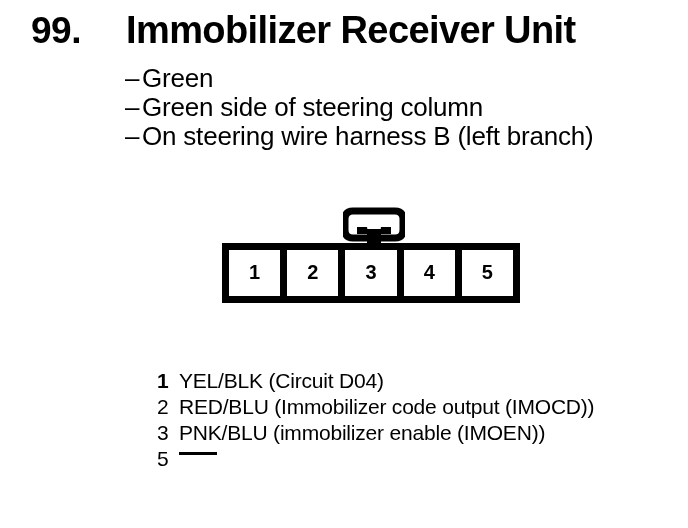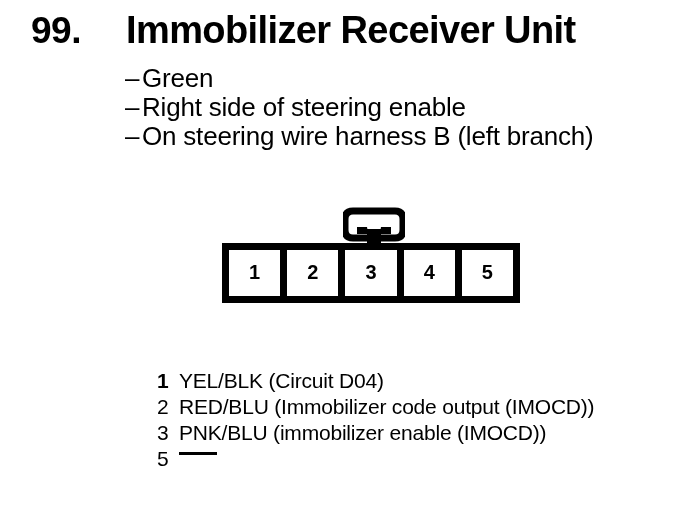--- a/index.html
+++ b/index.html
@@ -155,21 +155,21 @@
 <div class="page">
 
   <div class="header-number">99.</div>
   <div class="header-title">Immobilizer Receiver Unit</div>
 
   <div class="desc-list">
     <span class="desc-line">
       <span class="desc-dash">–</span><span>Green</span>
     </span>
     <span class="desc-line">
-      <span class="desc-dash">–</span><span>Right side of steering enable</span>
+      <span class="desc-dash">–</span><span>Green side of steering column</span>
     </span>
     <span class="desc-line">
       <span class="desc-dash">–</span><span>On steering wire harness B (left branch)</span>
     </span>
   </div>
 
   <div class="connector-wrap">
 
     <svg class="latch" viewBox="0 0 62 38">
       <path d="M10,4 L52,4 Q60,4 60,12 L60,23 Q60,31 52,31 L10,31 Q2,31 2,23 L2,12 Q2,4 10,4 Z" fill="none" stroke="#000000" stroke-width="7"></path>
@@ -201,21 +201,21 @@
 
     <span class="pin-row">
       <span class="pin-row-num bold">1</span><span class="pin-row-desc">YEL/BLK (Circuit D04)</span>
     </span>
 
     <span class="pin-row">
       <span class="pin-row-num">2</span><span class="pin-row-desc">RED/BLU (Immobilizer code output (IMOCD))</span>
     </span>
 
     <span class="pin-row">
-      <span class="pin-row-num">3</span><span class="pin-row-desc">PNK/BLU (immobilizer enable (IMOCD))</span>
+      <span class="pin-row-num">3</span><span class="pin-row-desc">PNK/BLU (immobilizer enable (IMOEN))</span>
     </span>
 
 
     <span class="pin-row">
       <span class="pin-row-num">5</span><span class="pin-row-blank"></span>
     </span>
 
   </div>
 
 </div>

